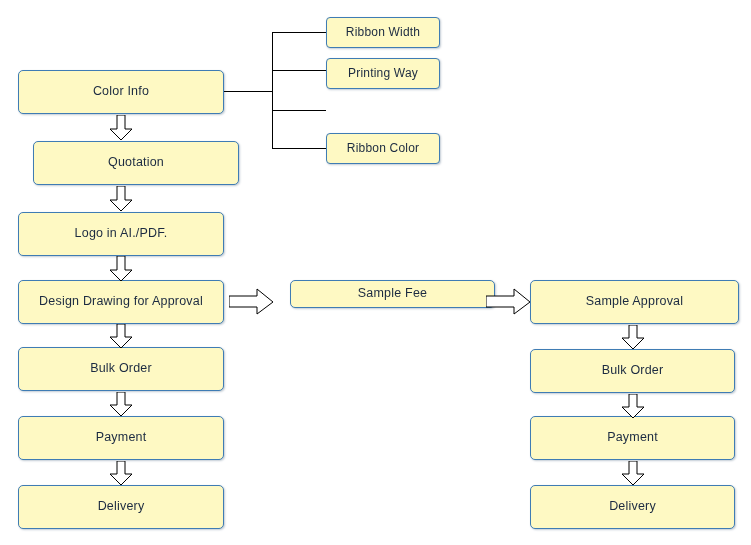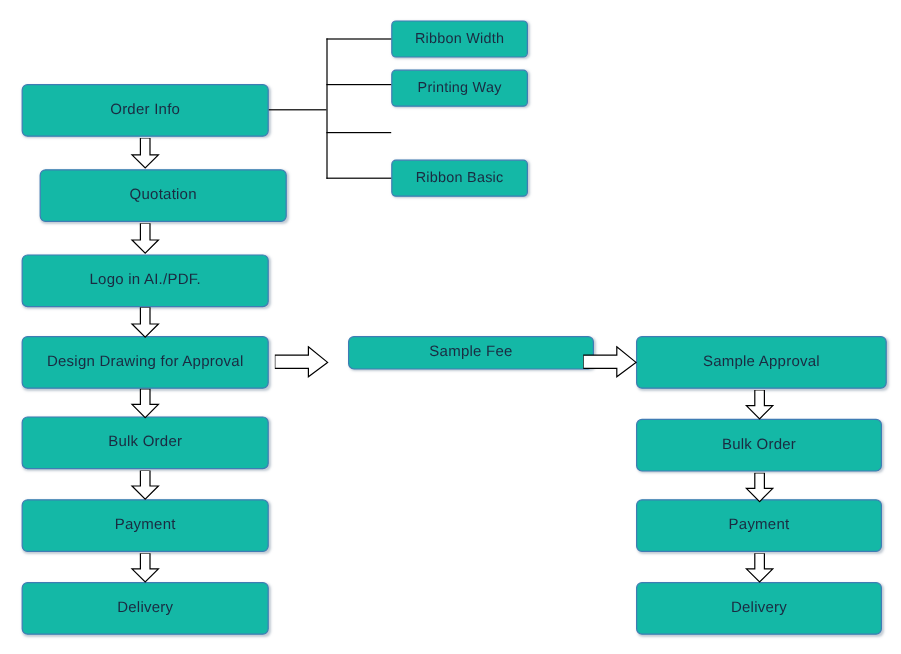--- a/index.html
+++ b/index.html
@@ -14,21 +14,21 @@
   #canvas {
     position: relative;
     width: 751px;
     height: 545px;
     background: #ffffff;
     overflow: hidden;
   }
   .node {
     position: absolute;
     box-sizing: border-box;
-    background: #14b8a6;
+    background: #fef9c3;
     border: 1px solid #3F7CB4;
     border-radius: 5px;
     color: #1B2A41;
     font-size: 12.5px;
     line-height: 1.1;
     display: flex;
     align-items: center;
     justify-content: center;
     text-align: center;
     letter-spacing: 0.2px;
@@ -55,40 +55,40 @@
     stroke: #000000;
     stroke-width: 1;
     stroke-linejoin: miter;
   }
 </style>
 </head>
 <body>
 
 <div id="canvas">
 
-  <div class="node" style="left:18px; top:70px; width:206px; height:44px;">Order Info</div>
+  <div class="node" style="left:18px; top:70px; width:206px; height:44px;">Color Info</div>
 
   <div class="node" style="left:18px; top:141px; width:206px; height:44px;margin-left:15px;">Quotation</div>
 
   <div class="node" style="left:18px; top:212px; width:206px; height:44px;">Logo in AI./PDF.</div>
 
   <div class="node" style="left:18px; top:280px; width:206px; height:44px;">Design Drawing for Approval</div>
 
   <div class="node" style="left:18px; top:347px; width:206px; height:44px;">Bulk Order</div>
 
   <div class="node" style="left:18px; top:416px; width:206px; height:44px;">Payment</div>
 
   <div class="node" style="left:18px; top:485px; width:206px; height:44px;">Delivery</div>
 
   <div class="node branch" style="left:326px; top:17px; width:114px; height:31px;">Ribbon Width</div>
 
   <div class="node branch" style="left:326px; top:58px; width:114px; height:31px;">Printing Way</div>
 
 
-  <div class="node branch" style="left:326px; top:133px; width:114px; height:31px;">Ribbon Basic</div>
+  <div class="node branch" style="left:326px; top:133px; width:114px; height:31px;">Ribbon Color</div>
 
   <div class="node" style="left:290px; top:280px; width:205px; height:28px;">Sample Fee</div>
 
   <div class="node" style="left:530px; top:280px; width:209px; height:44px;">Sample Approval</div>
 
   <div class="node" style="left:530px; top:349px; width:205px; height:44px;">Bulk Order</div>
 
   <div class="node" style="left:530px; top:416px; width:205px; height:44px;">Payment</div>
 
   <div class="node" style="left:530px; top:485px; width:205px; height:44px;">Delivery</div>

